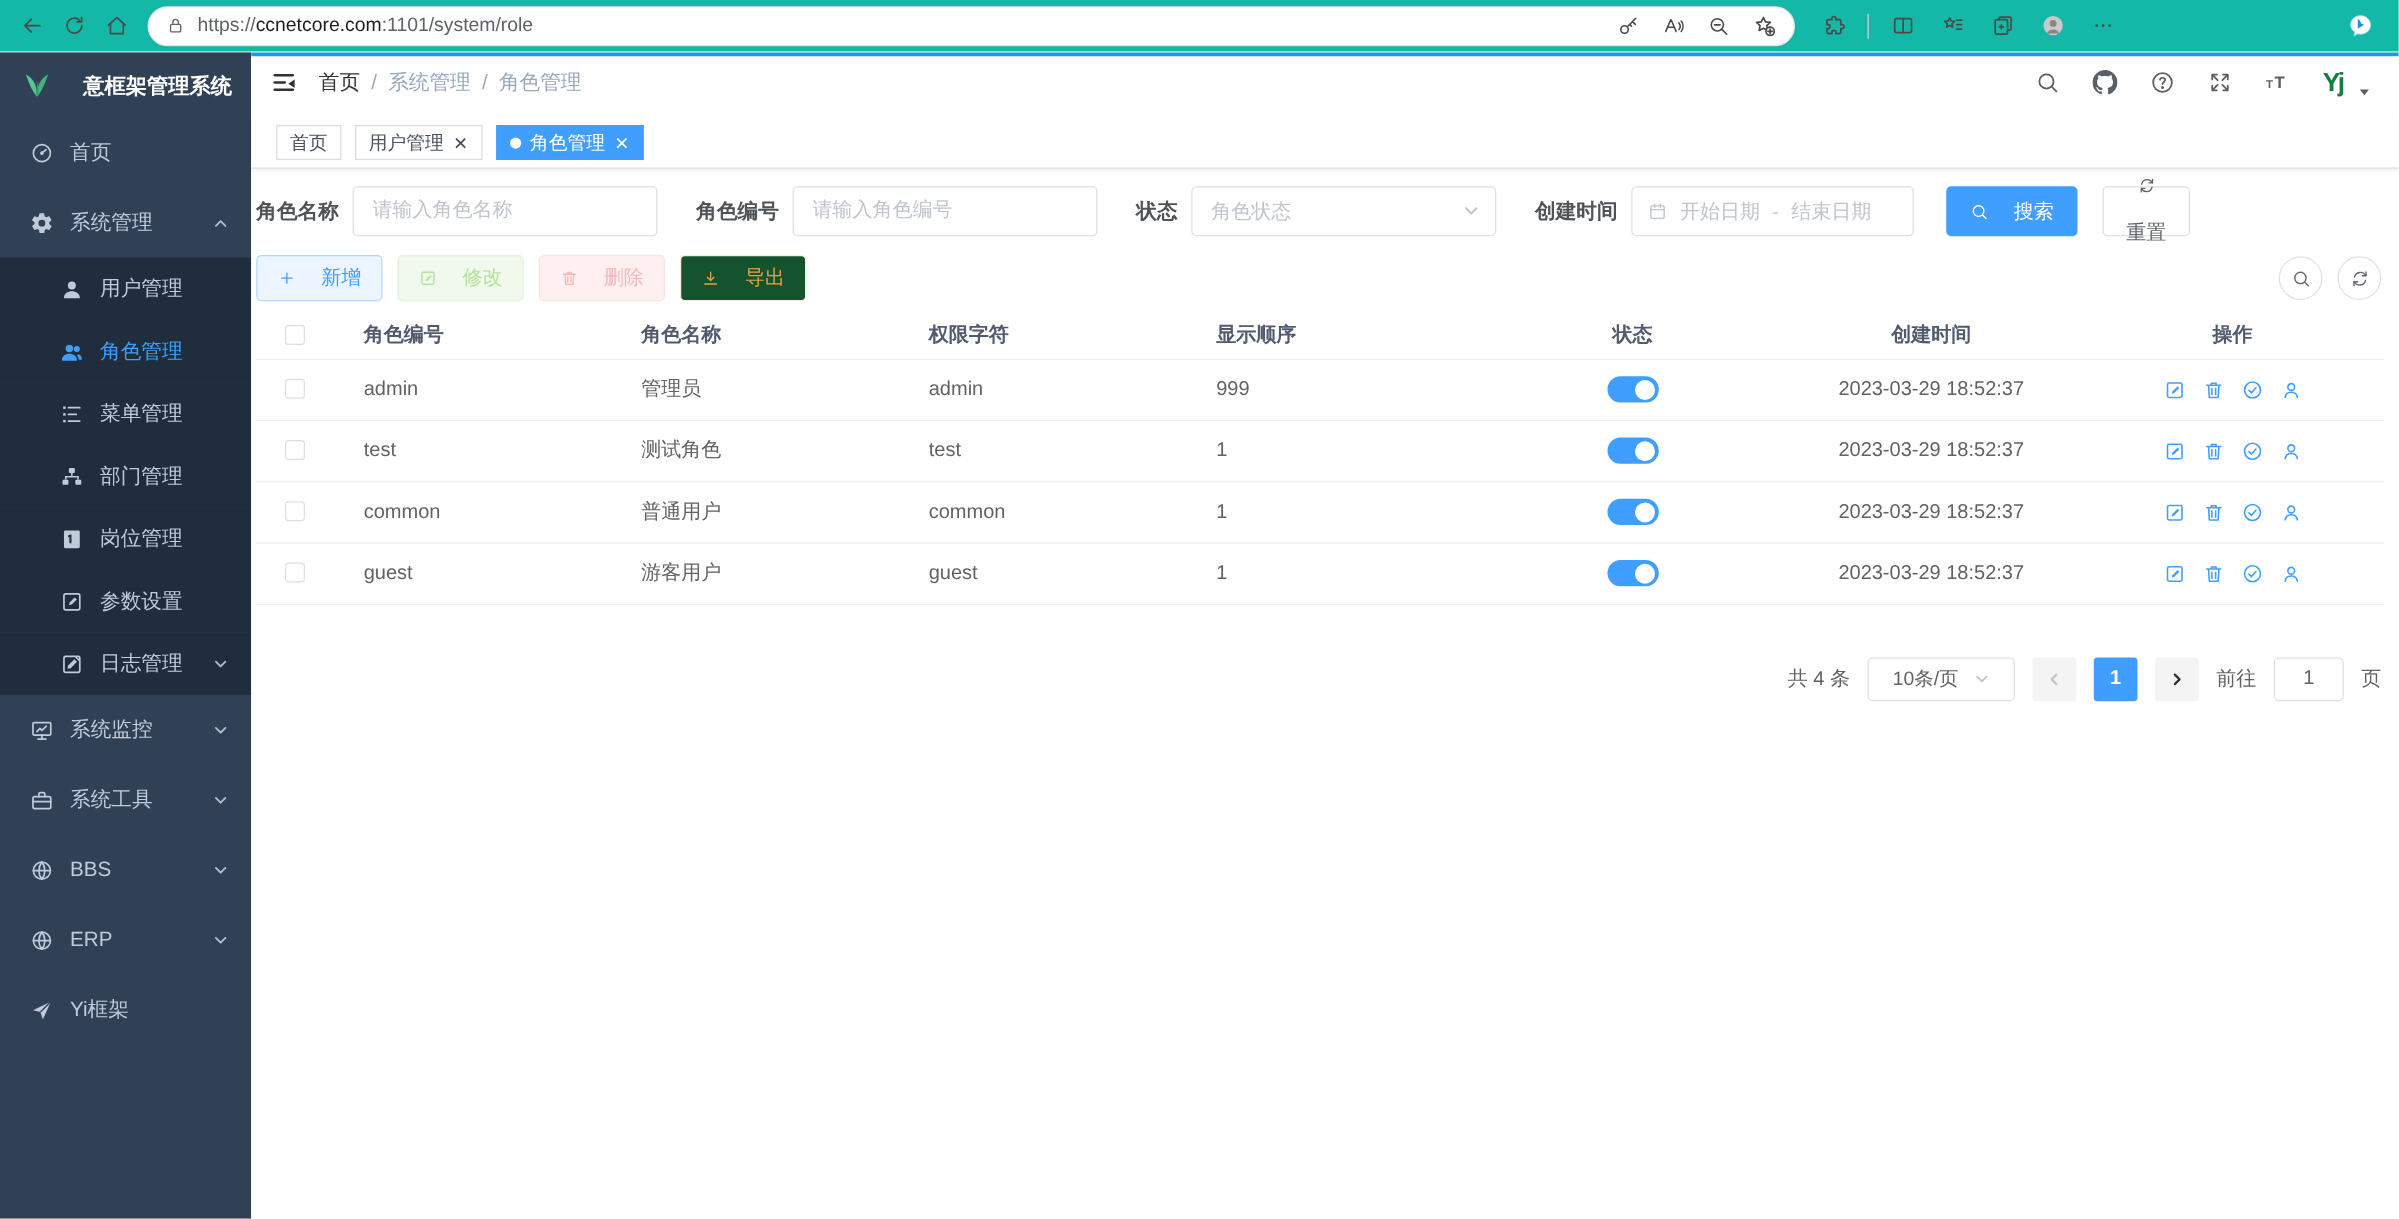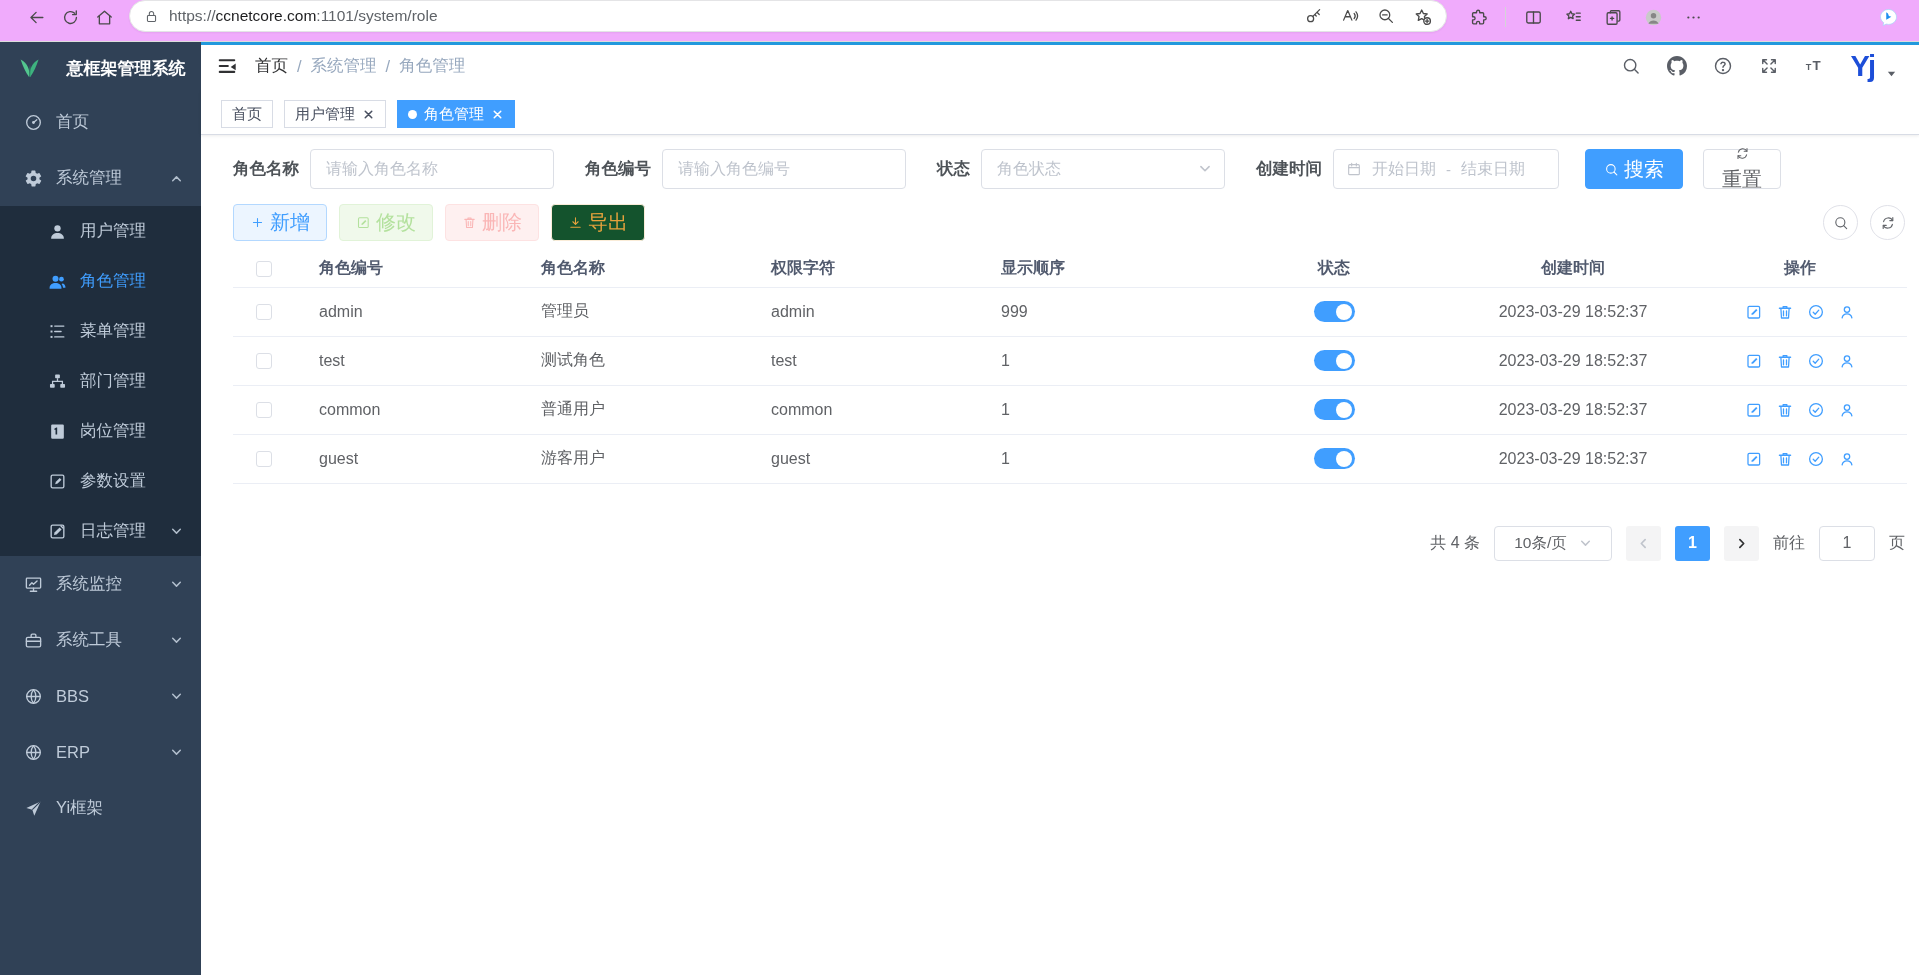--- a/index.html
+++ b/index.html
@@ -1,22 +1,22 @@
 <!DOCTYPE html>
 <html><head>
 <meta charset="utf-8">
 <style>
   * { margin:0; padding:0; box-sizing:border-box; }
   html,body { width:1919px; height:975px; overflow:hidden;
     font-family:"Liberation Sans","DejaVu Sans",sans-serif; background:#fff; }
   .ic svg { width:100%; height:100%; display:block; }
 
   
-  .chrome { height:42px; background:#f0abfc; border-bottom:1px solid #dcdcdc;
-    display:flex; align-items:flex-start; padding:0 14px 0 19px; }
+  .chrome { height:42px; background:#14b8a6; border-bottom:1px solid #dcdcdc;
+    display:flex; align-items:center; padding:0 14px 0 8px; }
   .chrome-btn { width:34px; height:34px; border-radius:6px; display:flex;
     align-items:center; justify-content:center; color:#4a4a4a; flex:none; cursor:pointer; }
   .chrome-btn .ic { width:19px; height:19px; }
   .urlbar { height:32px; flex:none; width:1318px; margin-left:8px; background:#fff;
     border:1px solid #e4e4e6; border-radius:16px; box-shadow:0 1px 2px rgba(0,0,0,.05);
     display:flex; align-items:center; padding:0 10px 0 14px; }
   .urlbar .lock { width:15px; height:15px; color:#5f6368; flex:none; }
   .url { font-size:15.5px; margin-left:10px; white-space:nowrap; flex:1; }
   .url-scheme,.url-path { color:#5f6368; }
   .url-domain { color:#1d1d1f; }
@@ -45,51 +45,51 @@
 
   .navbar { height:48px; display:flex; align-items:center; padding:0 22px 0 15px;
     background:#fff; position:relative; }
   .hamb { width:22px; height:22px; color:#303133; cursor:pointer; }
   .breadcrumb { display:flex; align-items:center; gap:9px; margin-left:17px; font-size:16.5px; }
   .crumb-first { color:#303133; }
   .crumb-rest { color:#97a8be; }
   .crumb-sep { color:#97a8be; }
   .nav-right { margin-left:auto; display:flex; align-items:center; gap:26px; }
   .nav-ic { width:20px; height:20px; color:#5a5e66; cursor:pointer; }
-  .yj-logo { font-size:29px; font-weight:800; letter-spacing:-2px; color:#1d4ed8;
+  .yj-logo { font-size:21px; font-weight:800; letter-spacing:-2px; color:#15803d;
     line-height:1; cursor:pointer; }
   .nav-caret { width:11px; height:11px; color:#5a5e66; margin-left:-14px; margin-top:14px; }
 
   .tags { height:45px; border-bottom:1px solid #d8dce5; box-shadow:0 1px 3px rgba(0,0,0,.08);
     display:flex; align-items:center; padding:4px 0 0 20px; gap:11px; background:#fff; }
   .tag { height:28px; display:flex; align-items:center; padding:0 10px; border:1px solid #d8dce5;
     background:#fff; color:#495060; font-size:15px; cursor:pointer; gap:7px; }
   .tag.active { background:#409eff; border-color:#409eff; color:#fff; }
   .tag .dot { width:9px; height:9px; border-radius:50%; background:#fff; }
   .tag .tclose { width:13px; height:13px; }
 
-  .content { padding:13px 12px 0 32px; }
+  .content { padding:13px 12px 0 4px; }
 
   
   .filters { display:flex; align-items:center; margin-top:1px; }
   .fgroup { display:flex; align-items:center; margin-right:31px; }
   .flabel { font-size:16.5px; font-weight:bold; color:#4e5358; margin-right:11px; white-space:nowrap; }
   .inp { width:244px; height:40px; border:1px solid #dcdfe6; border-radius:4px; padding:0 15px;
     font-size:16px; color:#606266; outline:none; font-family:inherit; }
   .inp::placeholder { color:#bfc4cd; }
   .select { width:244px; height:40px; border:1px solid #dcdfe6; border-radius:4px;
     display:flex; align-items:center; padding:0 12px 0 15px; cursor:pointer; }
   .select .ph,.daterange .ph { font-size:16px; color:#bfc4cd; }
   .select .sel-caret { margin-left:auto; width:14px; height:14px; color:#c0c4cc; }
   .daterange { width:226px; height:40px; border:1px solid #dcdfe6; border-radius:4px;
     display:flex; align-items:center; padding:0 12px; gap:10px; cursor:pointer; }
   .daterange .cal { width:16px; height:16px; color:#c0c4cc; flex:none; }
   .daterange .sep { color:#bfc4cd; font-size:15px; }
-  .btn { height:40px; border-radius:4px; border:1px solid transparent; font-size:20px;
-    display:inline-flex; align-items:center; justify-content:center; gap:5px; padding:0 18px;
+  .btn { height:40px; border-radius:4px; border:1px solid transparent; font-size:16px;
+    display:inline-flex; align-items:center; justify-content:center; gap:20px; padding:0 18px;
     cursor:pointer; font-family:inherit; white-space:nowrap; }
   .btn .bic { width:15px; height:15px; }
   .btn-primary { background:#409eff; border-color:#409eff; color:#fff; margin-right:20px; }
   .btn-default { background:#fff; border-color:#dcdfe6; color:#606266;flex-direction:column; }
 
   
   .toolbar { display:flex; align-items:center; margin-top:15px; gap:12px; }
   .btn-soft { height:37px; padding:0 16px; }
   .btn-soft-blue   { background:#ecf5ff; border-color:#b3d8ff; color:#409eff; }
   .btn-soft-green  { background:#f0f9eb; border-color:#e1f3d8; color:#b3e19d; cursor:not-allowed; }

